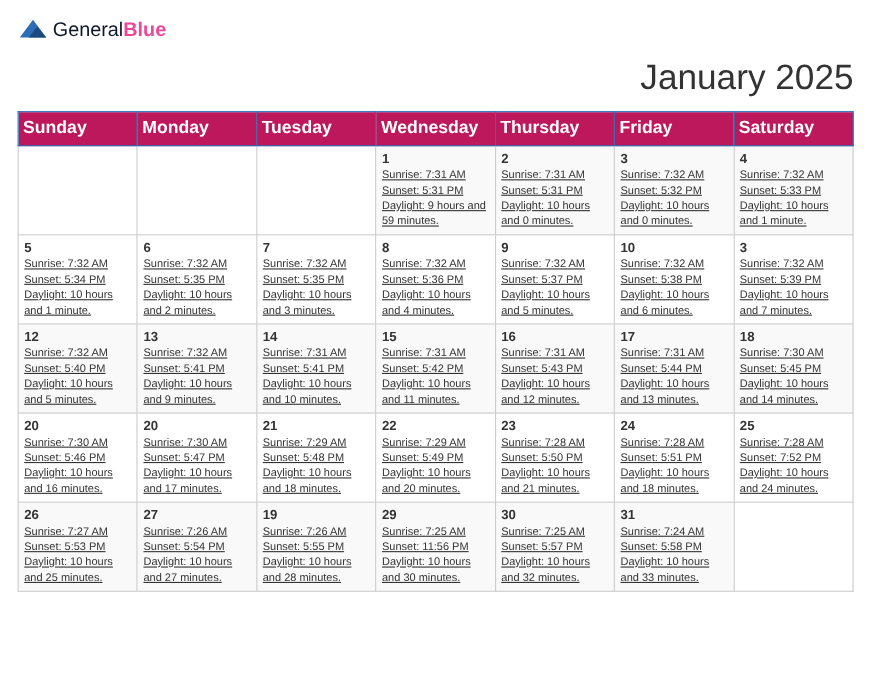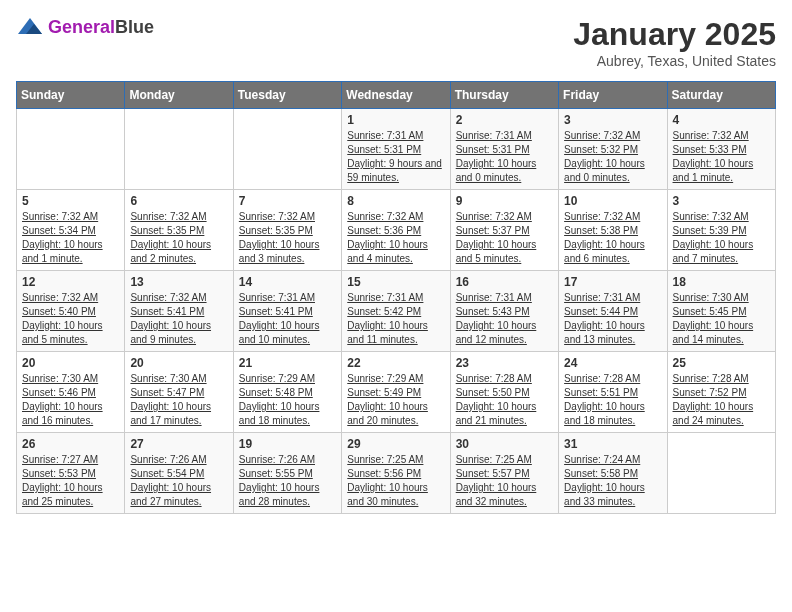--- a/index.html
+++ b/index.html
@@ -16,53 +16,54 @@
       align-items: flex-start;
       margin-bottom: 12px;
     }
     .logo {
       display: flex;
       align-items: center;
       gap: 4px;
     }
     .logo-text-general {
       font-size: 18px;
-      font-weight: bold;
-      color: #a21caf;
+      font-weight: normal;
+      color: #0f172a;
     }
     .logo-text-blue {
       font-size: 18px;
       font-weight: bold;
-      color: #404040;
+      color: #ec4899;
     }
     .logo-icon {
       width: 28px;
       height: 22px;
     }
     .title-block {
       text-align: right;
     }
     .calendar-title {
       font-size: 32px;
-      font-weight: bold;
-      color: #333;
+      font-weight: normal;
+      color: #333;
+      margin-top: 36px;
     }
     .calendar-subtitle {
       font-size: 14px;
       color: #555;
     }
     table {
       width: 100%;
       border-collapse: collapse;
       table-layout: fixed;
     }
     thead tr th {
-      background-color: #737373;
+      background-color: #be185d;
       color: #fff;
-      font-size: 12px;
+      font-size: 16px;
       font-weight: bold;
       padding: 6px 4px;
       text-align: left;
       border: 1px solid #2d6db5;
     }
     tbody tr td {
       border: 1px solid #ccc;
       vertical-align: top;
       padding: 4px 5px;
       font-size: 10px;
@@ -97,21 +98,20 @@
     <svg class="logo-icon" viewBox="0 0 28 22" xmlns="http://www.w3.org/2000/svg">
       <polygon points="14,2 26,18 2,18" fill="#2d6db5"></polygon>
       <polygon points="18,8 26,18 10,18" fill="#1a4a80"></polygon>
     </svg>
     <div>
       <span class="logo-text-general">General</span><span class="logo-text-blue">Blue</span>
     </div>
   </div>
   <div class="title-block">
     <div class="calendar-title">January 2025</div>
-    <div class="calendar-subtitle">Aubrey, Texas, United States</div>
   </div>
 </div>
 
 <table>
   <thead>
     <tr>
     <th>Sunday</th>
         <th>Monday</th>
         <th>Tuesday</th>
         <th>Wednesday</th>
@@ -240,21 +240,21 @@
         <td>
           <div class="day-num">27</div>
           <div class="day-info"><span>Sunrise: 7:26 AM</span><br><span>Sunset: 5:54 PM</span><br><span>Daylight: 10 hours and 27 minutes.</span></div>
         </td>
         <td>
           <div class="day-num">19</div>
           <div class="day-info"><span>Sunrise: 7:26 AM</span><br><span>Sunset: 5:55 PM</span><br><span>Daylight: 10 hours and 28 minutes.</span></div>
         </td>
         <td>
           <div class="day-num">29</div>
-          <div class="day-info"><span>Sunrise: 7:25 AM</span><br><span>Sunset: 5:56 PM</span><br><span>Daylight: 10 hours and 30 minutes.</span></div>
+          <div class="day-info"><span>Sunrise: 7:25 AM</span><br><span>Sunset: 11:56 PM</span><br><span>Daylight: 10 hours and 30 minutes.</span></div>
         </td>
         <td>
           <div class="day-num">30</div>
           <div class="day-info"><span>Sunrise: 7:25 AM</span><br><span>Sunset: 5:57 PM</span><br><span>Daylight: 10 hours and 32 minutes.</span></div>
         </td>
         <td>
           <div class="day-num">31</div>
           <div class="day-info"><span>Sunrise: 7:24 AM</span><br><span>Sunset: 5:58 PM</span><br><span>Daylight: 10 hours and 33 minutes.</span></div>
         </td>
         <td class="empty-cell"></td>

